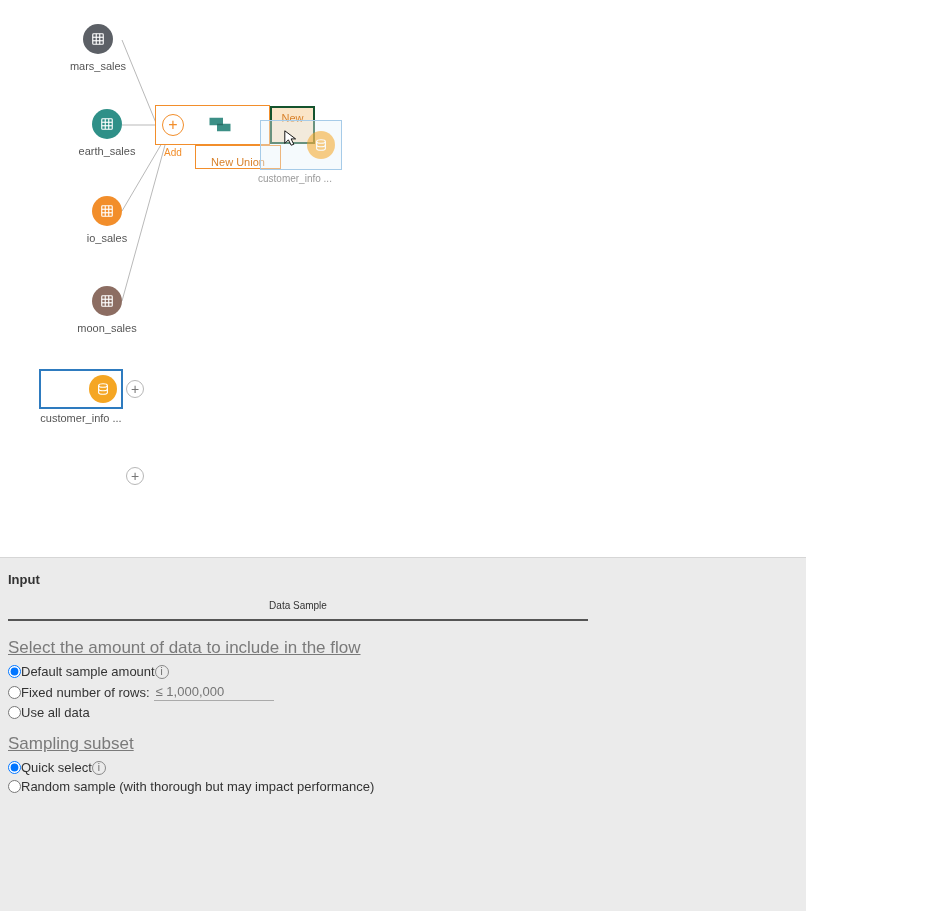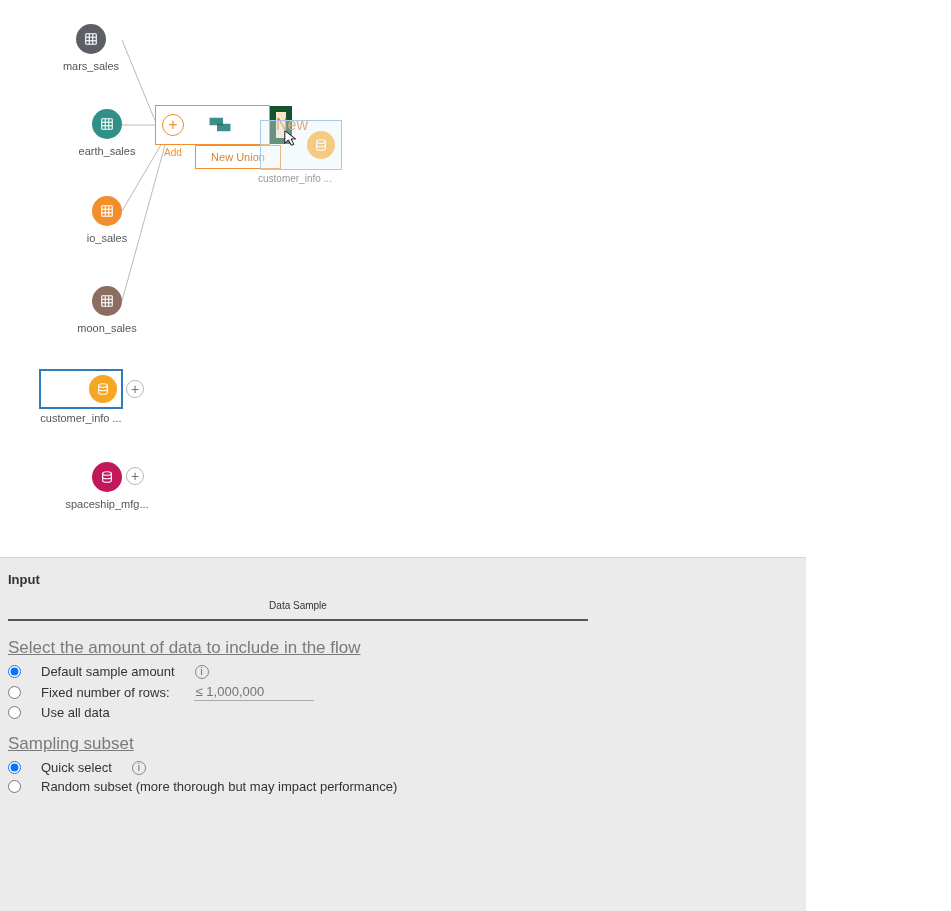--- a/index.html
+++ b/index.html
@@ -96,31 +96,31 @@
   .union-glyph {
     position:absolute; left:52px; top:10px; width:30px;height:20px;
   }
   .new-union-box {
     position:absolute;
     left:195px; top:145px;
     width:86px; height:24px;
     border:1px solid #f28e2b;
     color:#d9822b;
     font-size:11px;
-    display:flex;align-items:center;justify-content:center;
+    display:flex;align-items:flex-end;justify-content:center;
     background:#fff;
   }
   .new-join-box {
     position:absolute;
     left:270px; top:106px;
-    width:22px; height:38px;
-    border:6px solid #14532d;
+    width:45px; height:38px;
+    border:2px solid #14532d;
     background:#fae5c8;
     color:#d9822b;
-    font-size:16px;
+    font-size:11px;
     text-align:center;
     padding-top:4px;
   }
   .drag-outline {
     position:absolute;
     left:260px; top:120px;
     width:82px; height:50px;
     border:1px solid #a6cbe8;
     background:rgba(230,242,250,.4);
     display:flex;align-items:center;justify-content:flex-end;
@@ -156,21 +156,21 @@
     text-align:center;
     font-size:10px;
     color:#333;
     padding-bottom:8px;
     border-bottom:2px solid #555;
     margin-bottom:10px;
   }
   .hint { font-size:11px; color:#7a7a7a; line-height:1.45; margin-bottom:10px; }
   .sub { font-size:17px; color:#7a7a7a; margin:17px 0 6px;text-decoration:underline; }
   .opt-row {
-    display:flex; align-items:center; gap:20px;
+    display:flex; align-items:center; gap:0;
     font-size:13px; color:#333; margin:4px 0;
   }
   .opt-row input[type=radio]{margin:0;}
   .info-dot {
     width:14px;height:14px;border:1px solid #888;border-radius:50%;
     font-size:10px;color:#666;display:flex;align-items:center;justify-content:center;
   }
   .rownum {
     border:none;border-bottom:1px solid #aaa;background:transparent;
     color:#999;font-size:13px;width:120px;margin-left:4px;
@@ -183,21 +183,21 @@
 
   <svg class="edges" width="951" height="557">
     <g stroke="#b9b9b9" stroke-width="1" fill="none">
       <line x1="122" y1="40" x2="156" y2="123"></line>
       <line x1="122" y1="125" x2="156" y2="125"></line>
       <line x1="122" y1="211" x2="162" y2="143"></line>
       <line x1="122" y1="301" x2="165" y2="145"></line>
     </g>
   </svg>
 
-  <div class="node" style="left:46px;top:24px">
+  <div class="node" style="left:53px;top:24px">
     <div class="circle c-gray">
       <svg viewBox="0 0 16 16">
           <rect x="2" y="2" width="12" height="12" rx="1" fill="none" stroke="#fff" stroke-width="1.3"></rect>
           <line x1="2" y1="6" x2="14" y2="6" stroke="#fff" stroke-width="1.3"></line>
           <line x1="2" y1="10" x2="14" y2="10" stroke="#fff" stroke-width="1.3"></line>
           <line x1="6" y1="2" x2="6" y2="14" stroke="#fff" stroke-width="1.3"></line>
           <line x1="10" y1="2" x2="10" y2="14" stroke="#fff" stroke-width="1.3"></line>
         </svg>
     </div>
     <div class="label">mars_sales</div>
@@ -249,30 +249,20 @@
           <path d="M3 4v8c0 1.1 2.2 2 5 2s5-.9 5-2V4" fill="none" stroke="#fff" stroke-width="1.3"></path>
           <path d="M3 8c0 1.1 2.2 2 5 2s5-.9 5-2" fill="none" stroke="#fff" stroke-width="1.3"></path>
         </svg>
     </div>
   </div>
   <div class="node" style="left:36px;top:412px;width:90px">
     <div class="label">customer_info ...</div>
   </div>
   <div class="plus-btn" style="left:126px;top:380px">+</div>
 
-  <div class="node" style="left:62px;top:462px">
-    <div class="circle c-magenta">
-      <svg viewBox="0 0 16 16" width="14" height="14">
-          <ellipse cx="8" cy="4" rx="5" ry="2" fill="none" stroke="#fff" stroke-width="1.3"></ellipse>
-          <path d="M3 4v8c0 1.1 2.2 2 5 2s5-.9 5-2V4" fill="none" stroke="#fff" stroke-width="1.3"></path>
-          <path d="M3 8c0 1.1 2.2 2 5 2s5-.9 5-2" fill="none" stroke="#fff" stroke-width="1.3"></path>
-        </svg>
-    </div>
-    <div class="label">spaceship_mfg...</div>
-  </div>
   <div class="plus-btn" style="left:126px;top:467px">+</div>
 
   <div class="add-box">
     <div class="add-plus">+</div>
     <div class="add-label">Add</div>
     <svg class="union-glyph" viewBox="0 0 40 26">
       <rect x="2" y="2" width="18" height="10" fill="#3c8f86"></rect>
       <rect x="12" y="10" width="18" height="10" fill="#3c8f86"></rect>
       <rect x="12" y="10" width="8" height="2" fill="#2a6b64"></rect>
     </svg>
@@ -325,17 +315,17 @@
 
     <div class="sub" style="margin-top:14px">Sampling subset</div>
 
     <label class="opt-row">
       <input type="radio" name="meth" checked="" style="">
       <span>Quick select</span>
       <span class="info-dot">i</span>
     </label>
     <label class="opt-row">
       <input type="radio" name="meth" style="">
-      <span>Random subset (more thorough but may impact performance)</span>
+      <span>Random sample (with thorough but may impact performance)</span>
     </label>
   </div>
 
 </div>
 
 </body></html>

